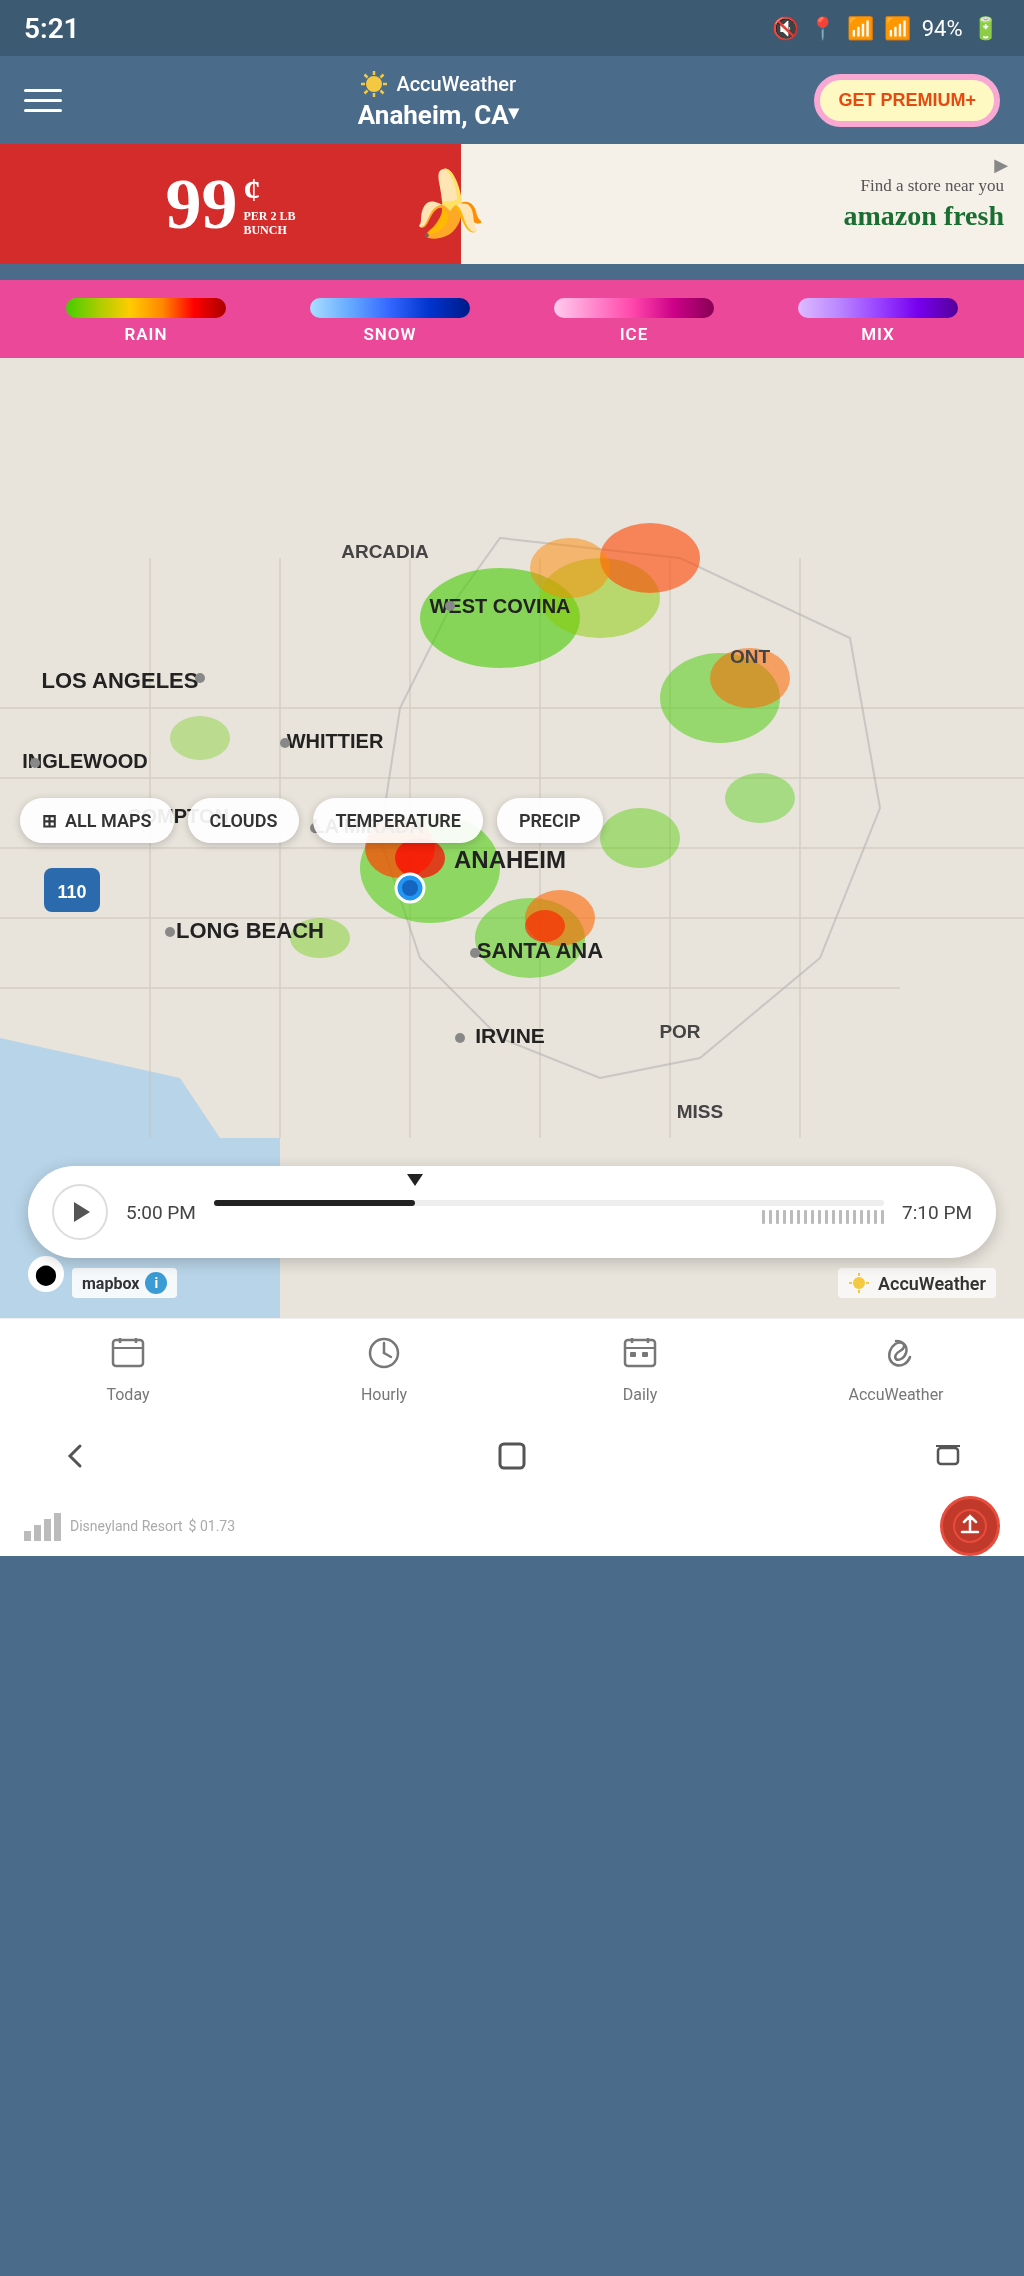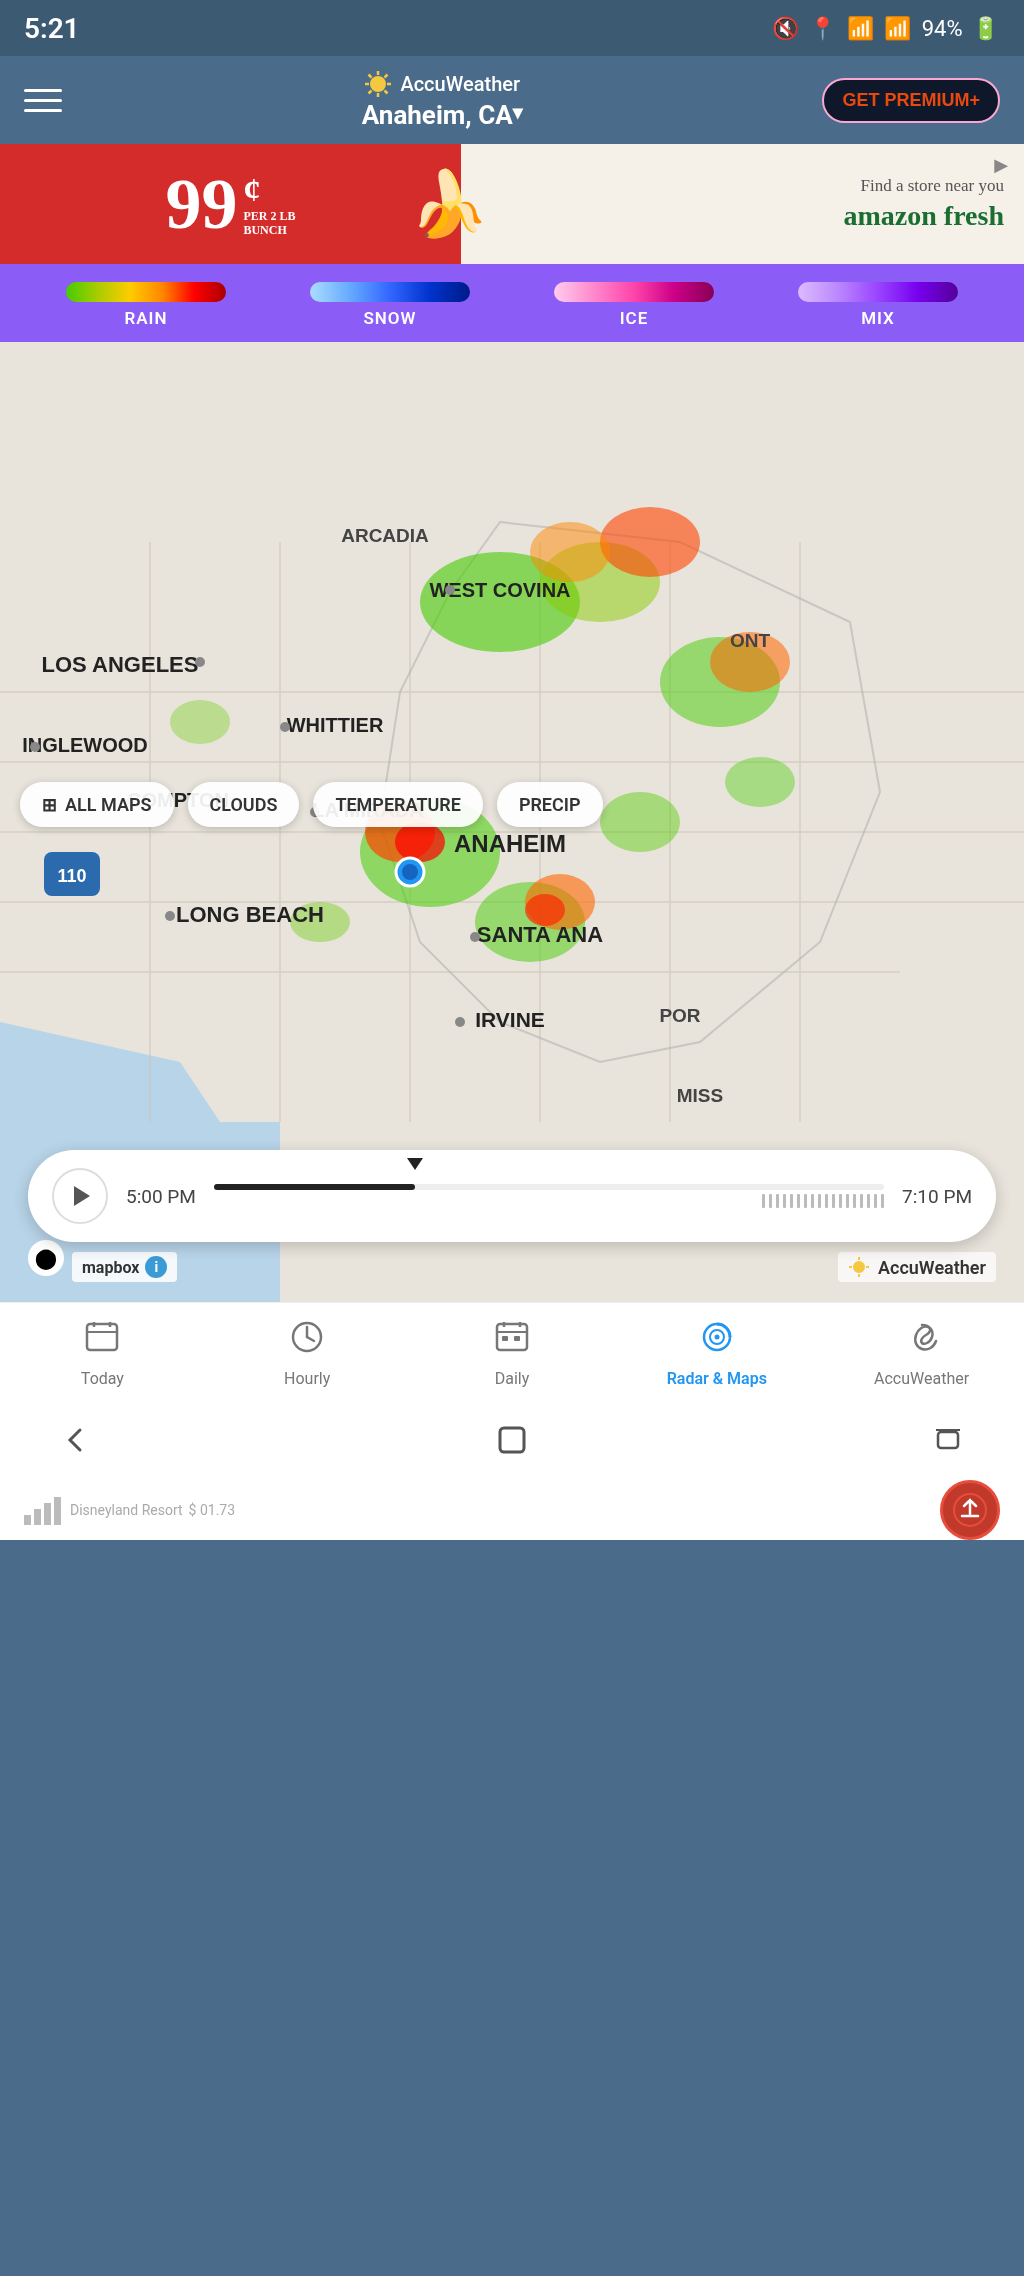--- a/index.html
+++ b/index.html
@@ -80,23 +80,23 @@
       color: white;
       font-size: 26px;
       font-weight: 700;
       margin-top: 2px;
     }
     .chevron-down {
       font-size: 20px;
       color: white;
     }
     .premium-btn {
-      background: #0f172a;
+      background: #fef9c3;
       color: #e8490e;
-      border: 2px solid #f9a8d4;
+      border: 6px solid #f9a8d4;
       border-radius: 28px;
       padding: 10px 18px;
       font-size: 18px;
       font-weight: 700;
       cursor: pointer;
       white-space: nowrap;
       text-align: right;
     }
 
     
@@ -180,25 +180,26 @@
     .ad-play-icon {
       position: absolute;
       top: 10px;
       right: 16px;
       font-size: 18px;
       color: #888;
     }
 
     
     .legend-bar {
-      background: #8b5cf6;
+      background: #ec4899;
       padding: 18px 24px 14px;
       display: flex;
       justify-content: space-around;
       align-items: center;
+      margin-top: 16px;
     }
     .legend-item {
       display: flex;
       flex-direction: column;
       align-items: center;
       gap: 6px;
     }
     .legend-gradient {
       width: 160px;
       height: 20px;
@@ -785,31 +786,20 @@
           <line x1="10" y1="3" x2="10" y2="8" stroke="#777" stroke-width="2.5"></line>
           <line x1="26" y1="3" x2="26" y2="8" stroke="#777" stroke-width="2.5"></line>
           <line x1="3" y1="13" x2="33" y2="13" stroke="#777" stroke-width="2"></line>
           <rect x="8" y="17" width="6" height="5" rx="1" fill="#777"></rect>
           <rect x="20" y="17" width="6" height="5" rx="1" fill="#777"></rect>
         </svg>
     </span>
     <span class="nav-label">Daily</span>
   </div>
   <div class="nav-item">
-    <span class="nav-icon active">
-      <svg width="36" height="36" viewBox="0 0 36 36">
-          <circle cx="18" cy="18" r="13" fill="none" stroke="#2196f3" stroke-width="2.5"></circle>
-          <circle cx="18" cy="18" r="7" fill="none" stroke="#2196f3" stroke-width="2"></circle>
-          <circle cx="18" cy="18" r="2.5" fill="#2196f3"></circle>
-          <path d="M18 5 A13 13 0 0 1 31 18" stroke="#2196f3" stroke-width="3" fill="none"></path>
-        </svg>
-    </span>
-    <span class="nav-label active">Radar &amp; Maps</span>
-  </div>
-  <div class="nav-item">
     <span class="nav-icon">
       <svg width="36" height="36" viewBox="0 0 36 36">
           <path d="M18 6 C26 6 30 12 28 18 C26 24 20 26 18 24 C16 22 18 18 22 16 C26 14 28 10 24 8 C20 6 14 10 12 16 C10 22 12 28 18 30 C24 32 30 28 32 22" fill="none" stroke="#777" stroke-width="2.5" stroke-linecap="round"></path>
         </svg>
     </span>
     <span class="nav-label">AccuWeather</span>
   </div>
 </div>
 
 <div class="system-nav">

